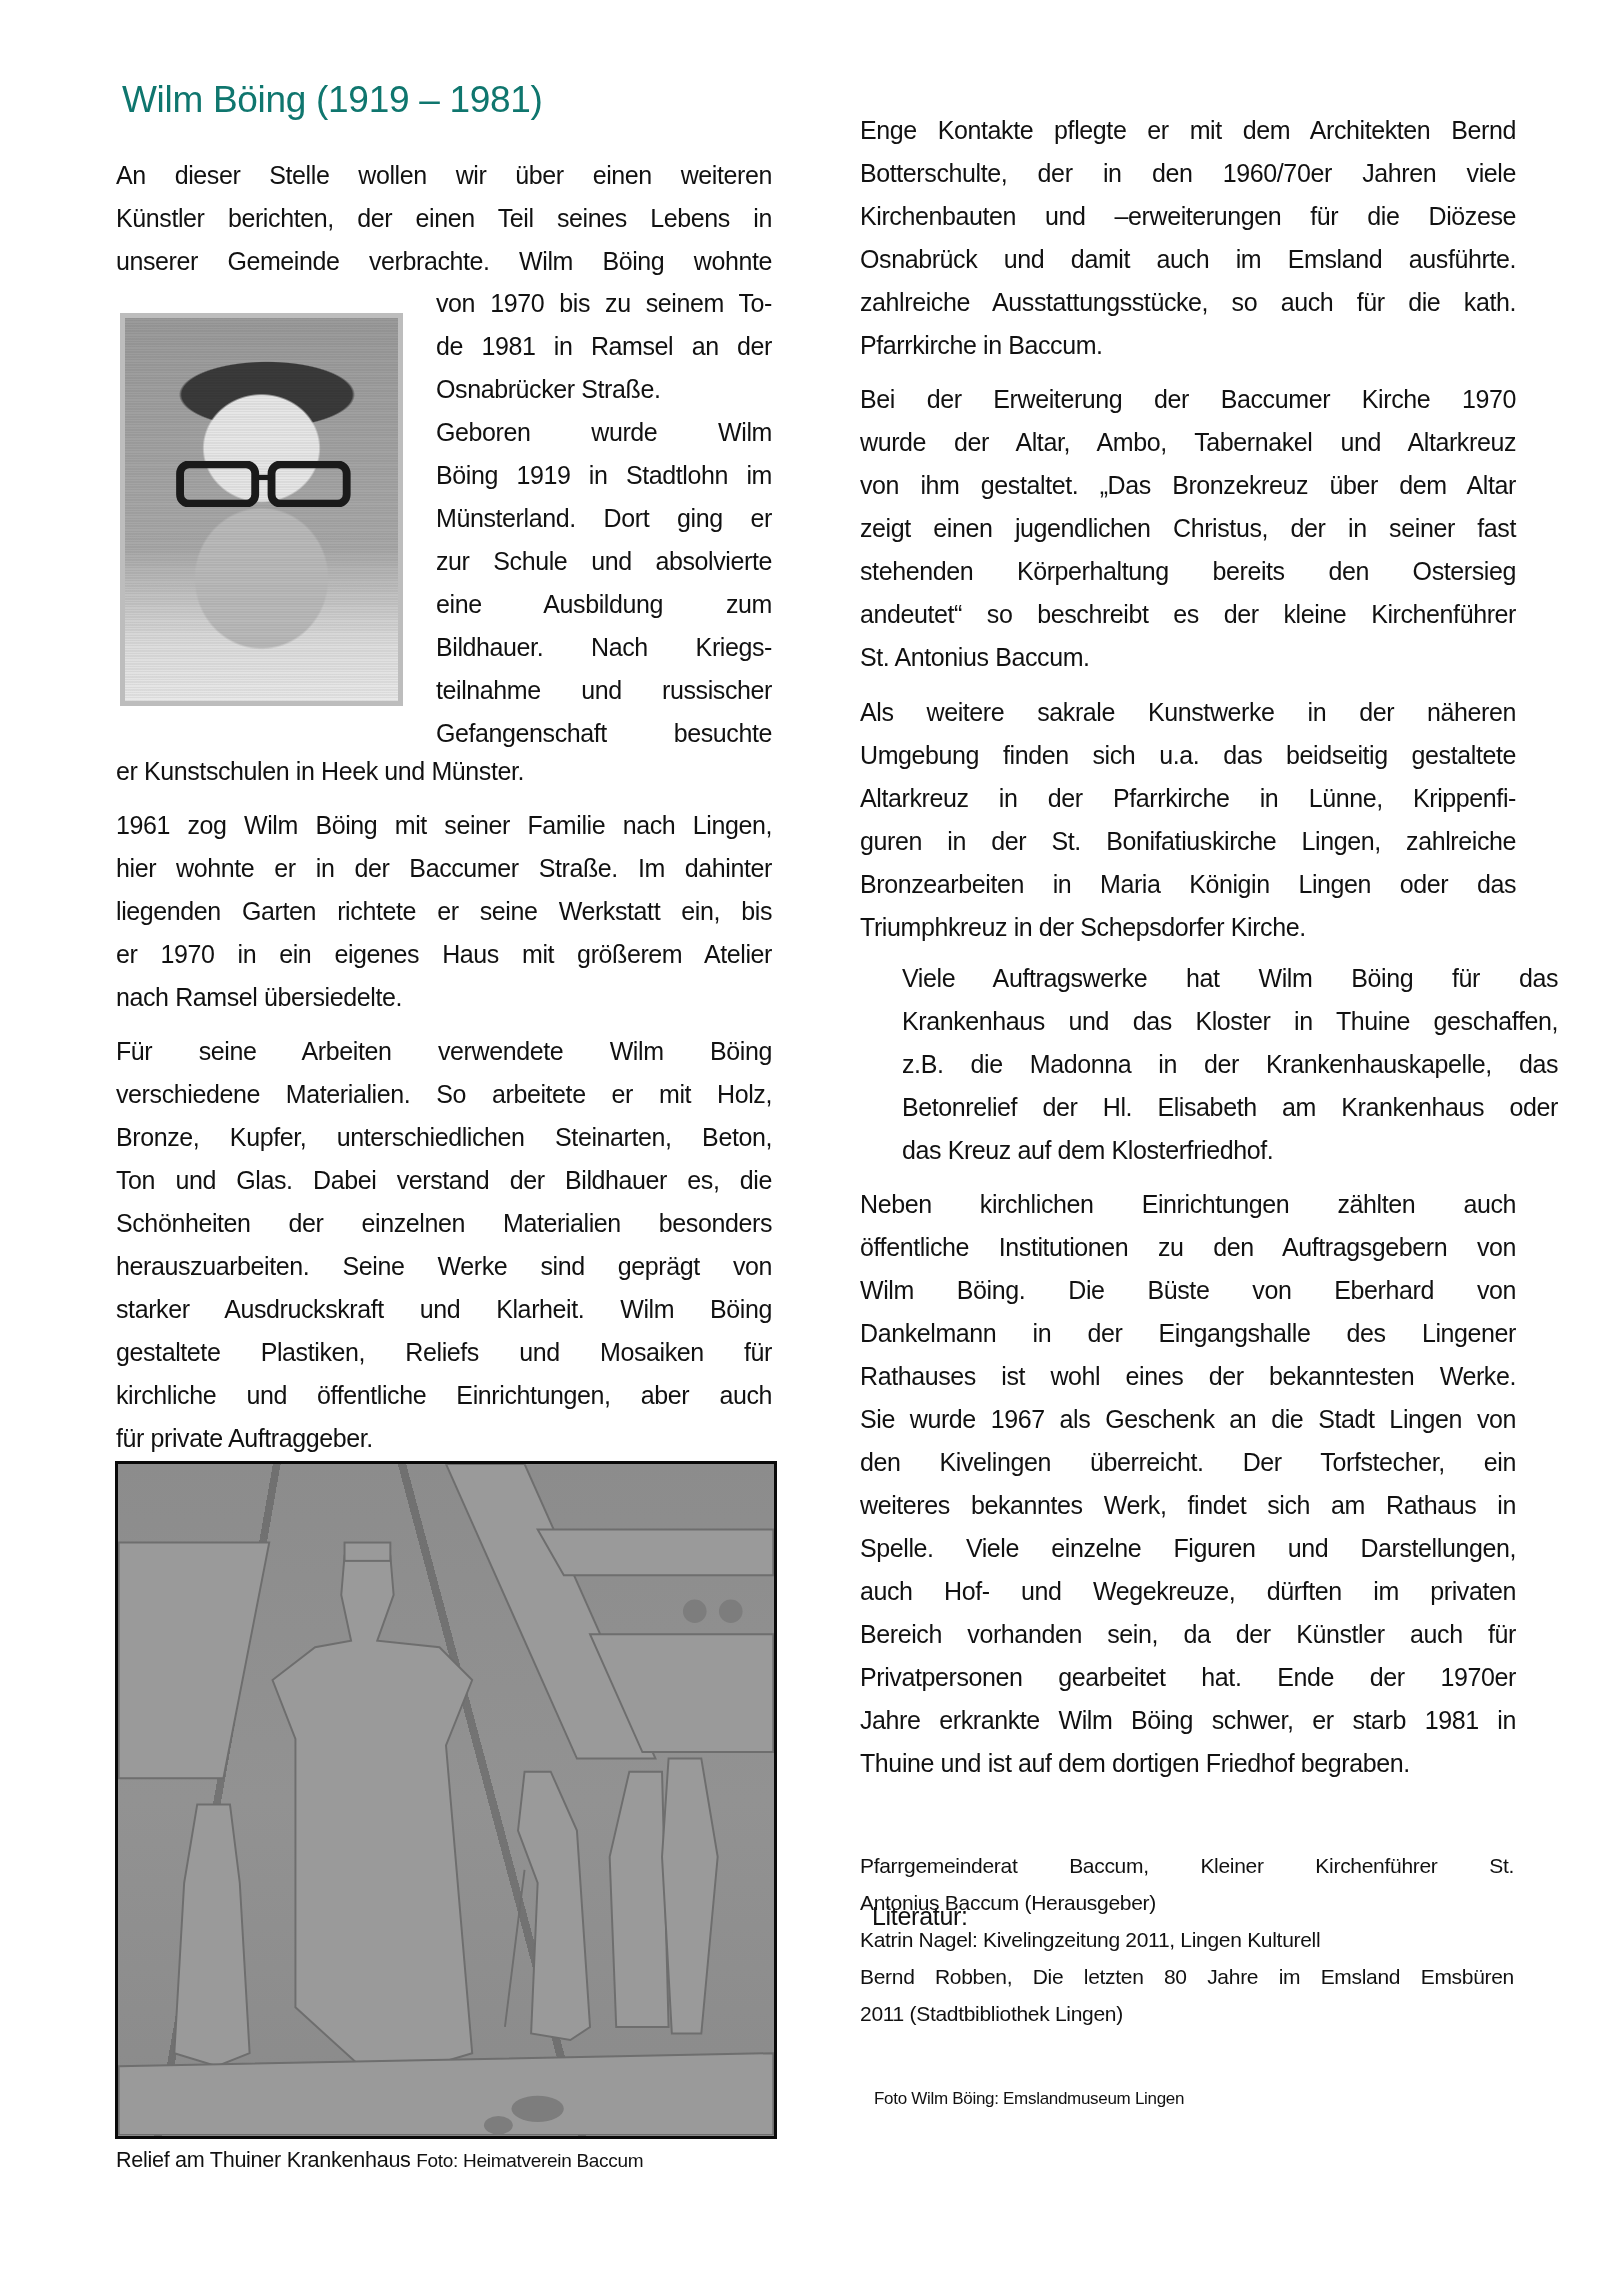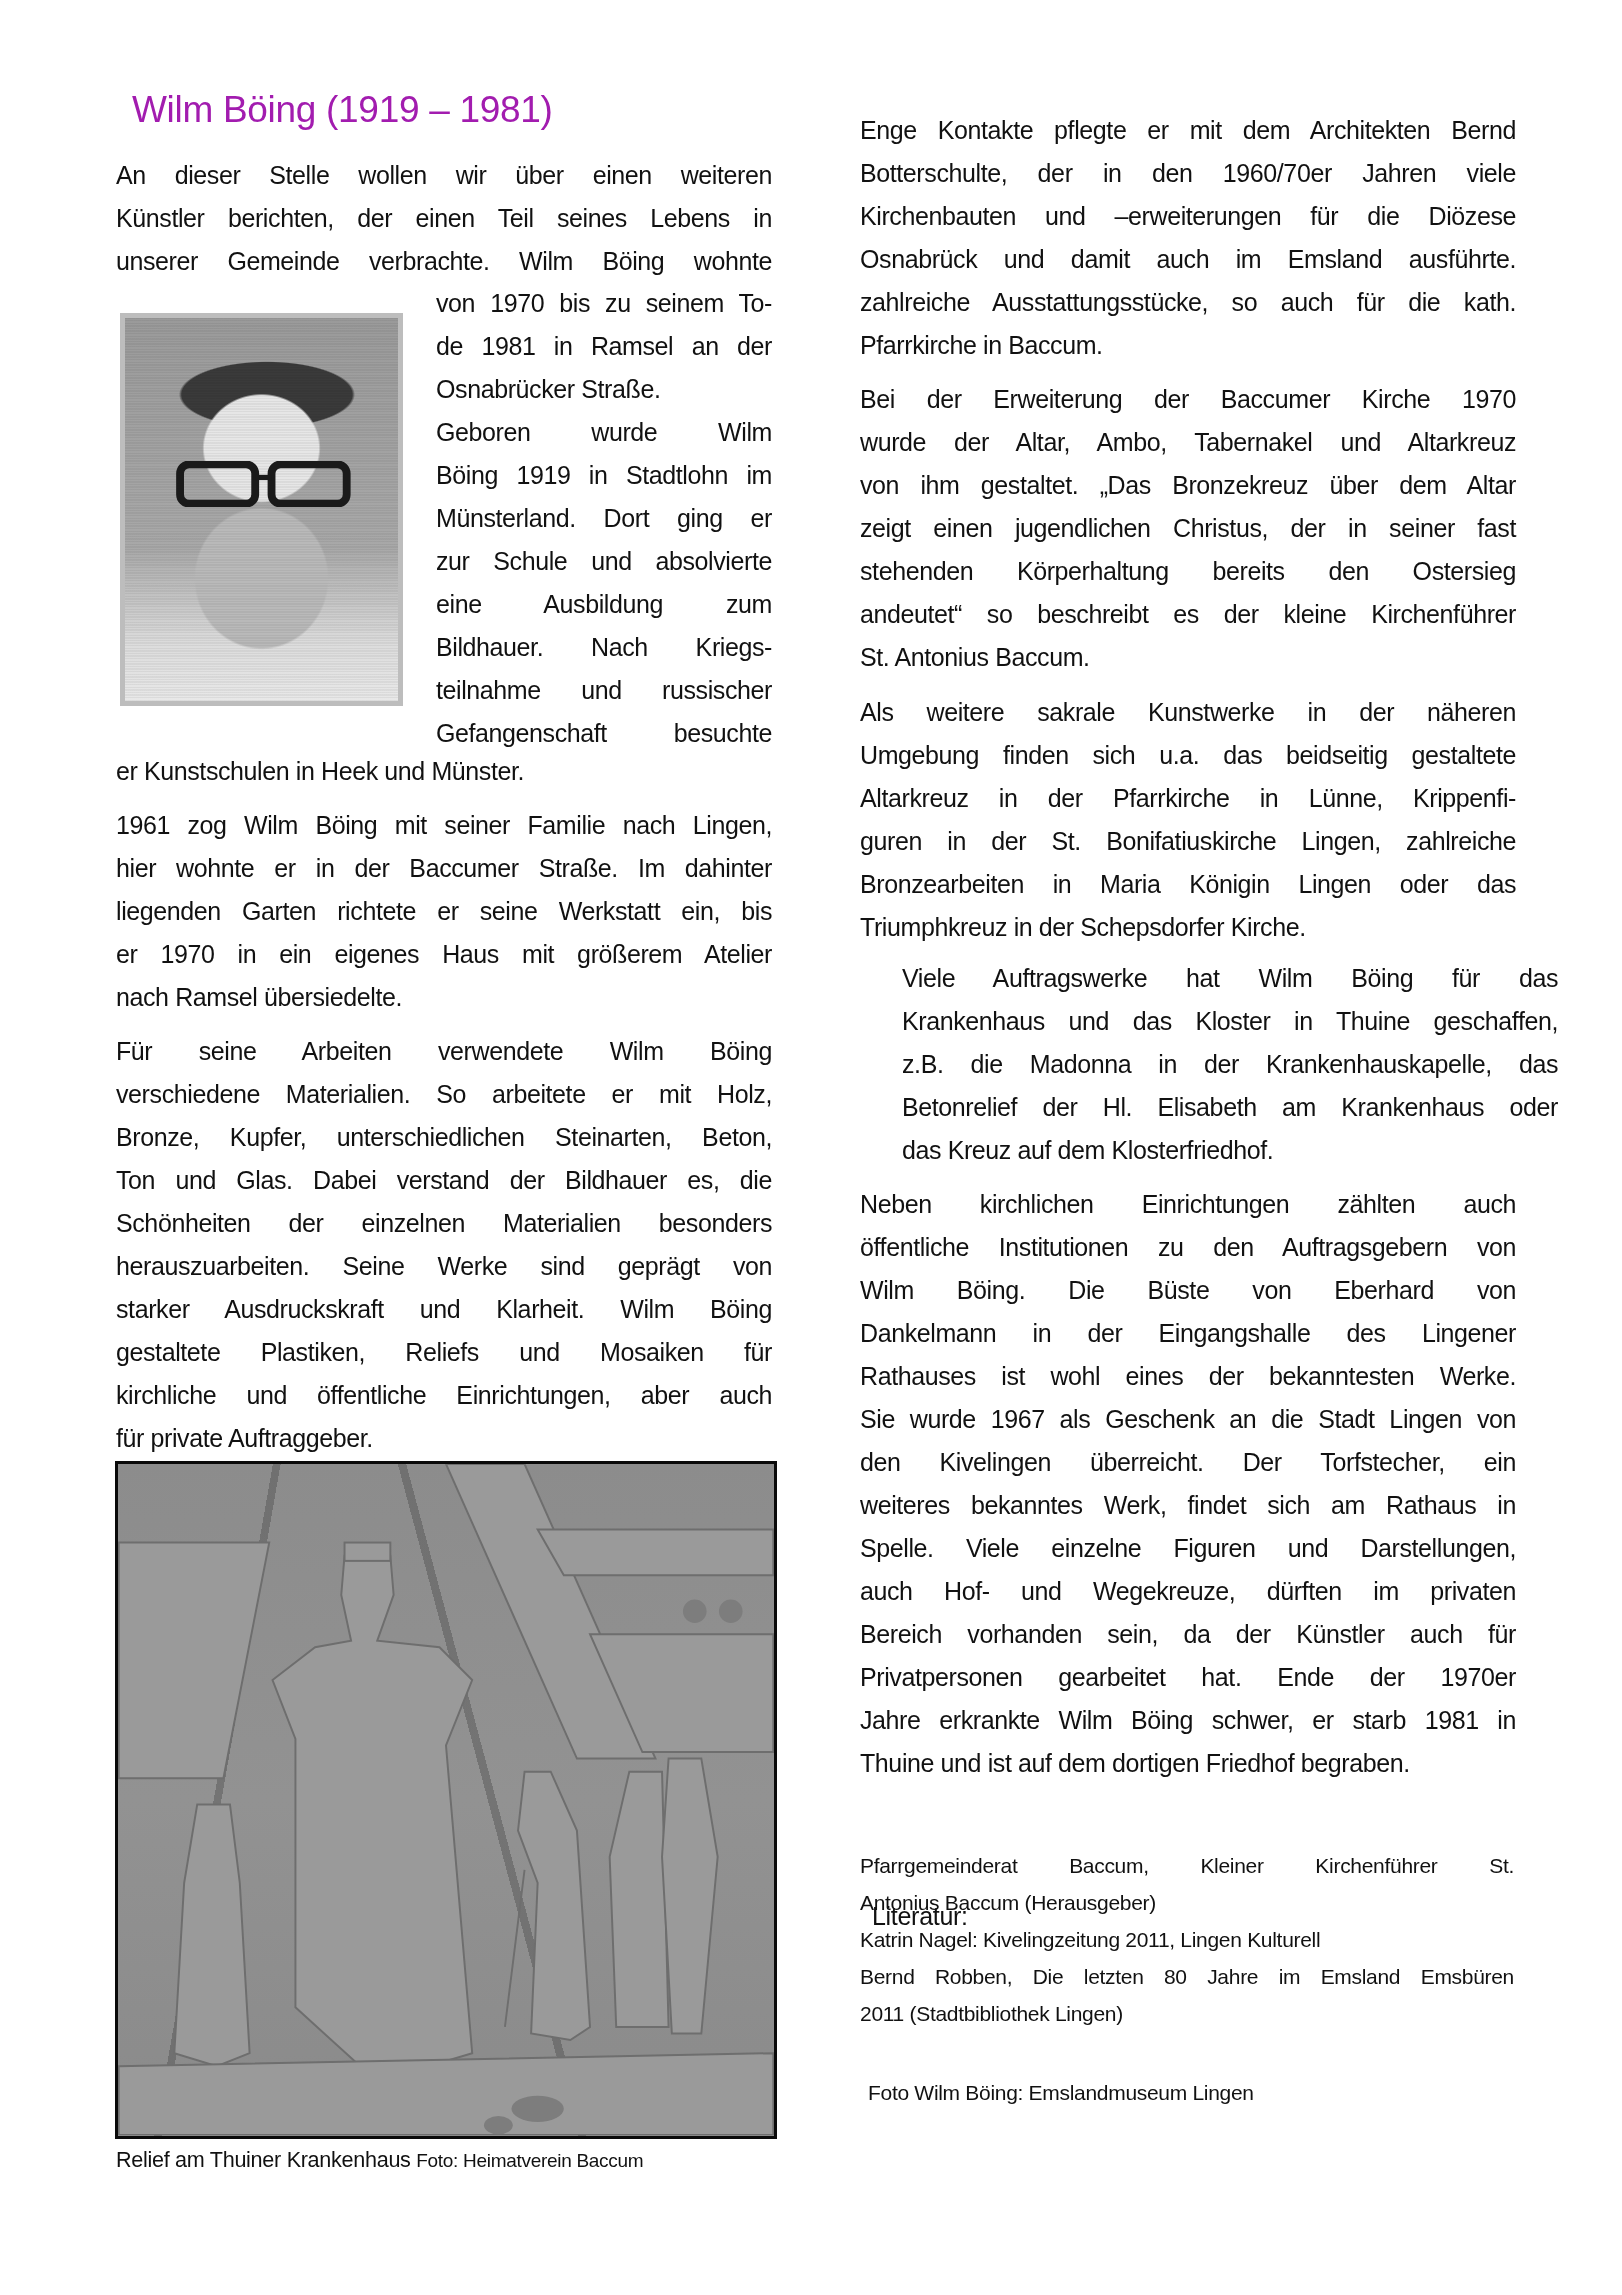--- a/index.html
+++ b/index.html
@@ -5,21 +5,21 @@
   html, body { margin: 0; padding: 0; background: #ffffff; }
   body {
     width: 1622px; height: 2295px; position: relative; overflow: hidden;
     font-family: "Liberation Sans", "DejaVu Sans", sans-serif;
     color: #111;
   }
 
   .title {
     position: absolute; left: 116px; top: 71px;
     font-size: 37px; line-height: 46px; font-weight: normal;
-    color: #a21caf; margin: 16px; white-space: nowrap;
+    color: #0f766e; margin: 6px; white-space: nowrap;
     letter-spacing: -0.3px;
   }
   .p {
     position: absolute; margin: 0;
     font-size: 25px; line-height: 43px;
     text-align: justify; letter-spacing: -0.4px;
   }
   .line { display: block; text-align: justify; text-align-last: justify; white-space: nowrap; }
   .line.last { text-align-last: left; }
 
@@ -46,21 +46,21 @@
     overflow: hidden;
   }
   .caption {
     position: absolute; left: 116px; top: 2145px; font-size: 21.6px; line-height: 29px;
     white-space: nowrap; letter-spacing: -0.3px;
   }
   .caption .credit { font-size: 19px; }
 
   .lit-head { position: absolute; left: 860px; top: 1886px; font-size: 25px; line-height: 37px; letter-spacing: -0.3px; margin: 12px; }
   .lit { position: absolute; left: 860px; top: 1847px; width: 654px; font-size: 21px; line-height: 37px; letter-spacing: -0.3px; margin: 0; }
-  .photo-credit { position: absolute; left: 860px; top: 2066px; font-size: 21px; line-height: 37px; letter-spacing: -0.3px; margin: 8px; white-space: nowrap; }
+  .photo-credit { position: absolute; left: 860px; top: 2066px; font-size: 17px; line-height: 37px; letter-spacing: -0.3px; margin: 14px; white-space: nowrap; }
 </style>
 </head>
 <body>
 
 <h1 class="title">Wilm Böing (1919 – 1981)</h1>
 
 <div class="p" style="left:116px; top:154px; width:656px;">
   <span class="line">An dieser Stelle wollen wir über einen weiteren</span>
   <span class="line">Künstler berichten, der einen Teil seines Lebens in</span>
   <span class="line">unserer Gemeinde verbrachte. Wilm Böing wohnte</span>

